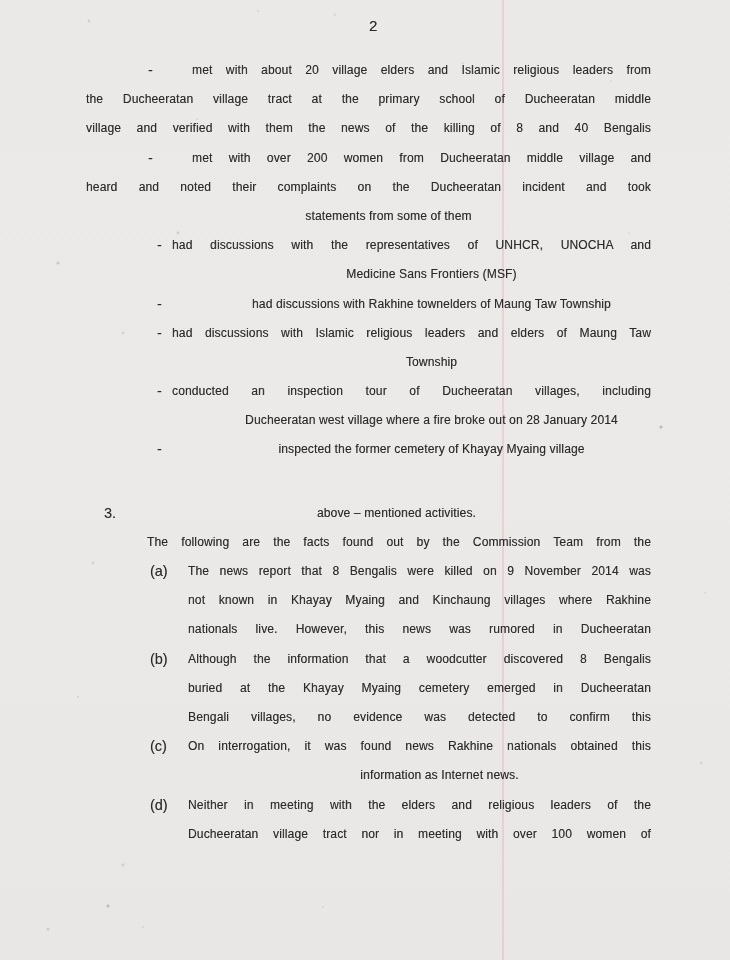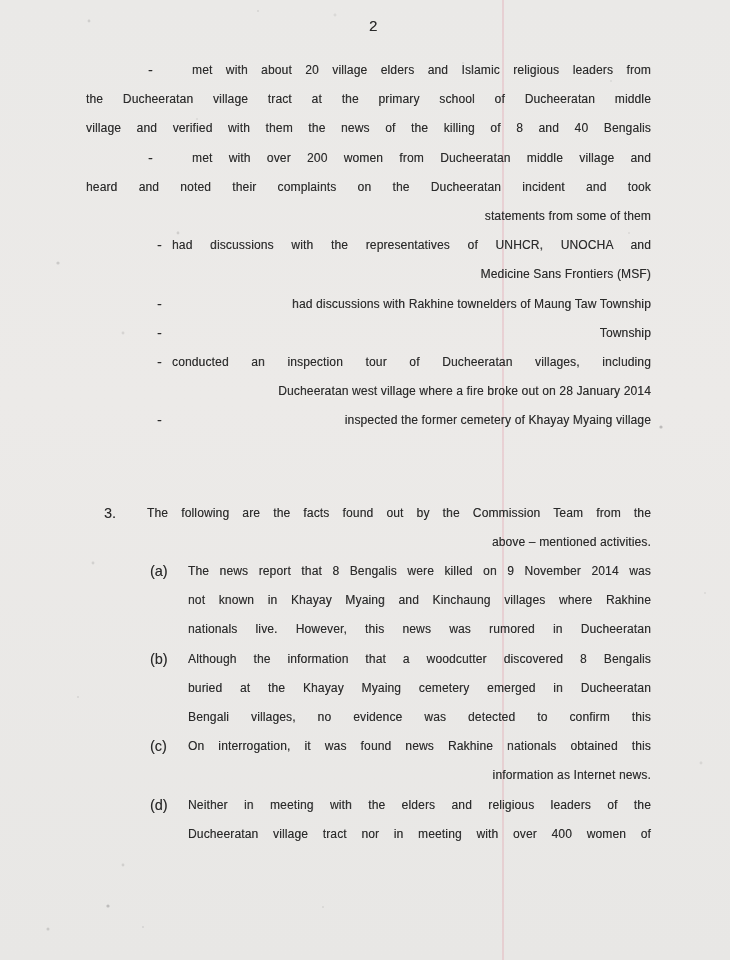--- a/index.html
+++ b/index.html
@@ -20,21 +20,21 @@
   .sectionA { left:86px;  top:56px;  width:565px; }
   .section3 { left:102px; top:499px; width:549px; }
   .findings { left:188px; top:557px; width:463px; }
   .item { position:relative; }
   .line {
     font-size:12px; line-height:29.2px; height:29.2px;
     letter-spacing:0.15px;
     text-shadow:0.3px 0.3px 0.5px rgba(30,30,30,.4);
   }
   .full { text-align:justify; text-align-last:justify; }
-  .end  { text-align:right; white-space:nowrap;margin-left:40px; }
+  .end  { text-align:center; white-space:nowrap;margin-left:40px; }
   .marker {
     position:absolute; top:0; font-size:14.4px; line-height:29.2px;
     text-shadow:0.3px 0.3px 0.5px rgba(30,30,30,.4);
   }
   
   .itemA .first { padding-left:106px; }
   .itemA .marker { left:62px; }
   
   .itemB { margin-left:86px; width:479px; }
   .itemB .marker { left:-15px; }
@@ -108,40 +108,41 @@
         <div class="line end">Medicine Sans Frontiers (MSF)</div>
       </div>
 
       <div class="item itemB">
         <span class="marker">-</span>
         <div class="line end">had discussions with Rakhine townelders of Maung Taw Township</div>
       </div>
 
       <div class="item itemB">
         <span class="marker">-</span>
+        <div class="line full">had discussions with Islamic religious leaders and elders of Maung Taw</div>
         <div class="line end">Township</div>
       </div>
 
       <div class="item itemB">
         <span class="marker">-</span>
         <div class="line full">conducted an inspection tour of Ducheeratan villages, including</div>
         <div class="line end">Ducheeratan west village where a fire broke out on 28 January 2014</div>
       </div>
 
       <div class="item itemB">
         <span class="marker">-</span>
         <div class="line end">inspected the former cemetery of Khayay Myaing village</div>
       </div>
 
     </div>
 
     <div class="section section3 item">
       <span class="marker">3.</span>
+      <div class="line end">above – mentioned activities.</div>
       <div class="line full first">The following are the facts found out by the Commission Team from the</div>
-      <div class="line end">above – mentioned activities.</div>
     </div>
 
     <div class="section findings">
 
       <div class="item">
         <span class="marker">(a)</span>
         <div class="line full">The news report that 8 Bengalis were killed on 9 November 2014 was</div>
         <div class="line full">not known in Khayay Myaing and Kinchaung villages where Rakhine</div>
         <div class="line full">nationals live. However, this news was rumored in Ducheeratan</div>
       </div>
@@ -155,19 +156,19 @@
 
       <div class="item">
         <span class="marker">(c)</span>
         <div class="line full">On interrogation, it was found news Rakhine nationals obtained this</div>
         <div class="line end">information as Internet news.</div>
       </div>
 
       <div class="item">
         <span class="marker">(d)</span>
         <div class="line full">Neither in meeting with the elders and religious leaders of the</div>
-        <div class="line full">Ducheeratan village tract nor in meeting with over 400 women of</div>
+        <div class="line full">Ducheeratan village tract nor in meeting with over 100 women of</div>
       </div>
 
     </div>
 
   </div>
 </div>
 
 </body></html>

